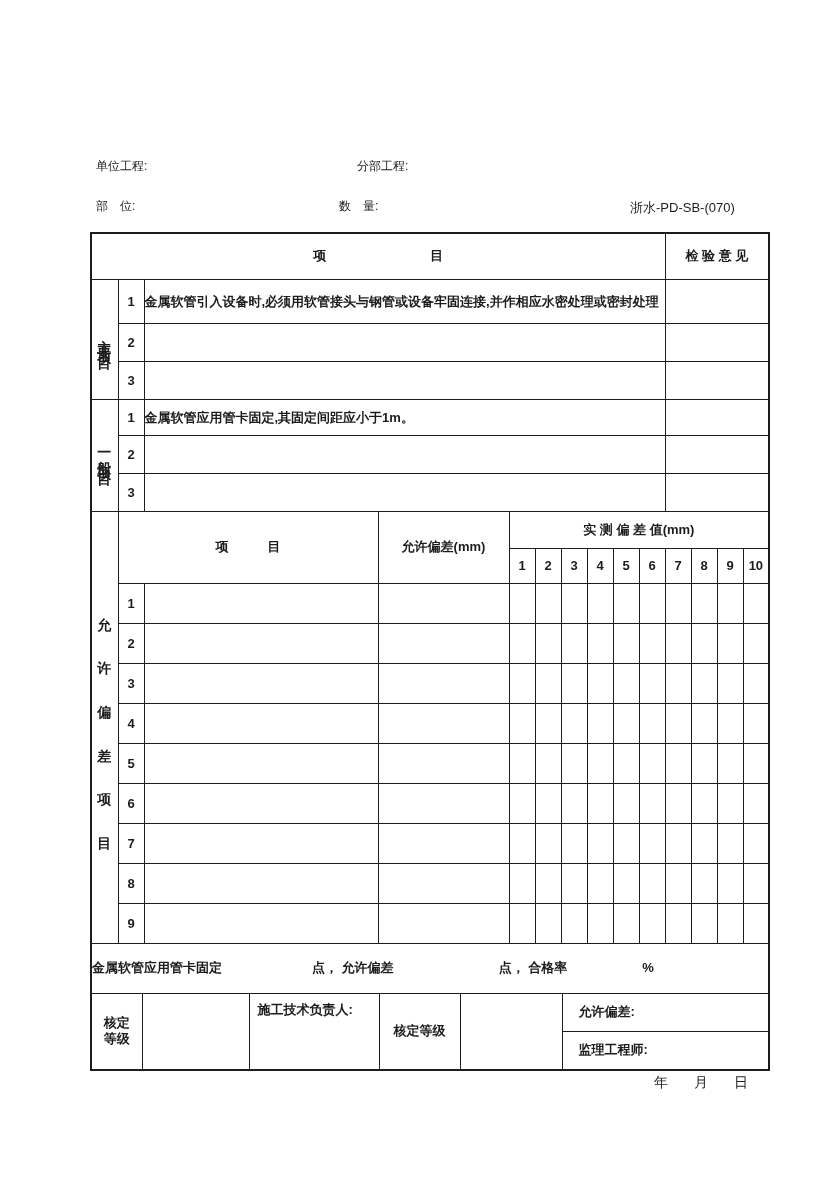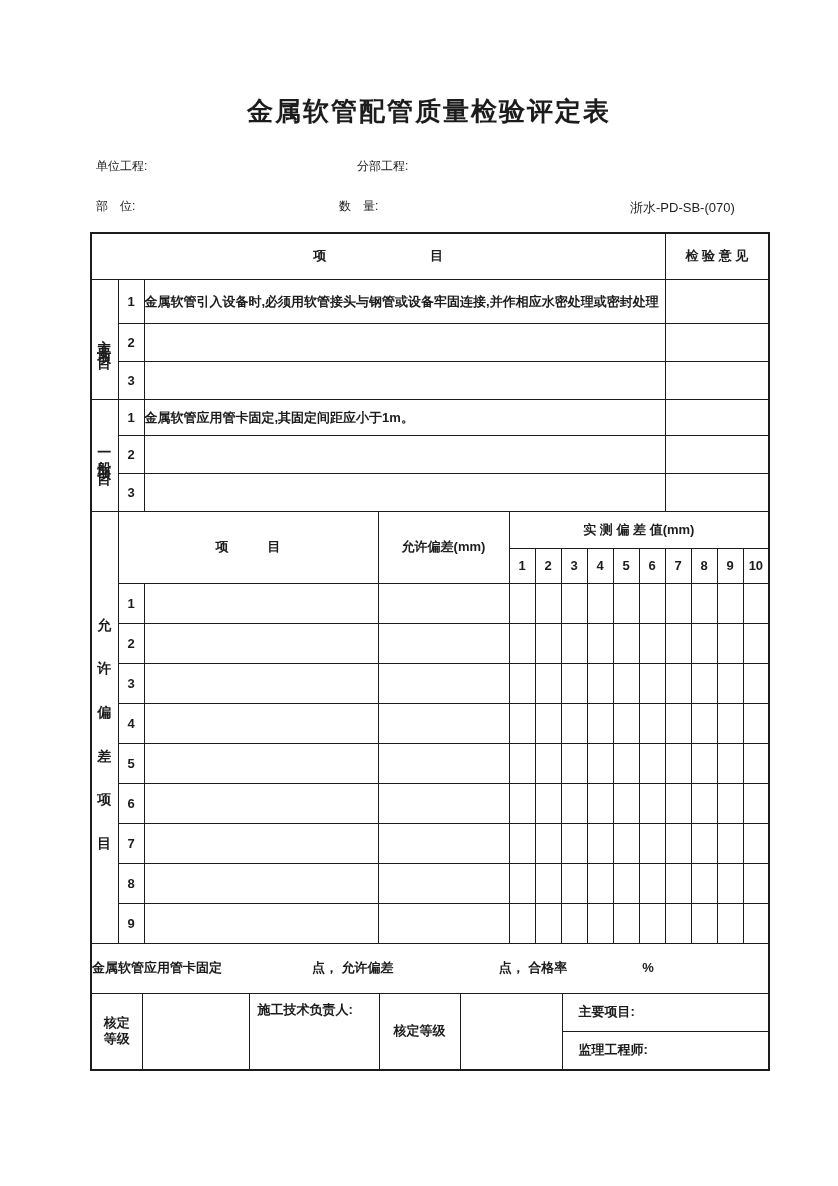--- a/index.html
+++ b/index.html
@@ -55,21 +55,20 @@
   .date{
     position:absolute;top:1074px;left:90px;width:678px;box-sizing:border-box;
     text-align:right;padding-right:14px;font-size:14px;letter-spacing:6px;
   }
 </style>
 </head>
 <body>
 
 <div class="page">
 
-  <div class="title">金属软管配管质量检验评定表</div>
 
   <div class="fld fld-unit">单位工程:</div>
   <div class="fld fld-division">分部工程:</div>
   <div class="fld fld-part">部　位:</div>
   <div class="fld fld-qty">数　量:</div>
   <div class="fld fld-formno">浙水-PD-SB-(070)</div>
 
   <table class="main">
     <colgroup>
       <col style="width:27px">
@@ -302,26 +301,27 @@
             </colgroup>
             <tbody>
               <tr style="height:38px">
                 <td rowspan="2" class="c">
                     <div class="grade2">核定等级</div>
                   </td>
                 <td rowspan="2" class="bl"></td>
                 <td rowspan="2" class="bl topalign">施工技术负责人:</td>
                 <td rowspan="2" class="bl c">核定等级</td>
                 <td rowspan="2" class="bl"></td>
-                <td class="bl padL">主要项目:</td>
+                <td class="bl padL">允许偏差:</td>
               </tr>
               <tr style="height:37px">
                 <td class="bl bt padL">监理工程师:</td>
               </tr>
             </tbody>
           </table>
         </td>
       </tr>
     </tbody>
   </table>
 
+  <div class="date">年　月　日</div>
 
 </div>
 
 </body></html>

